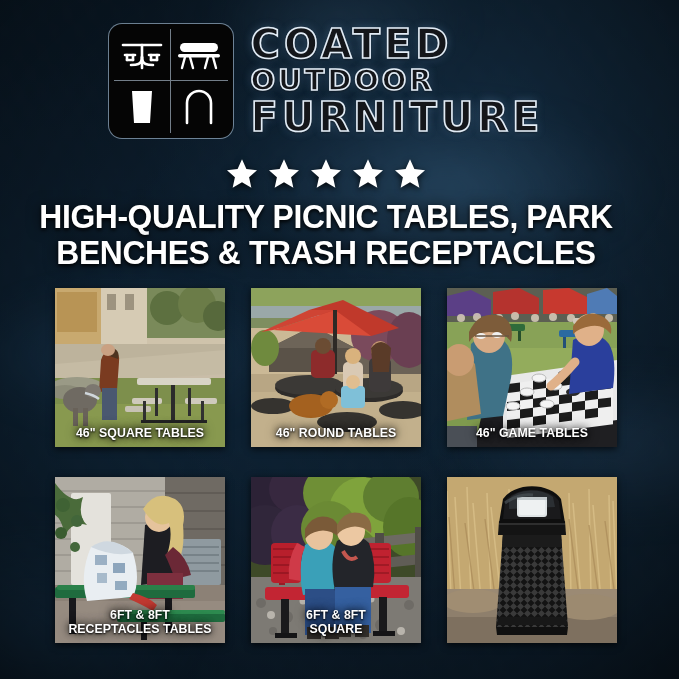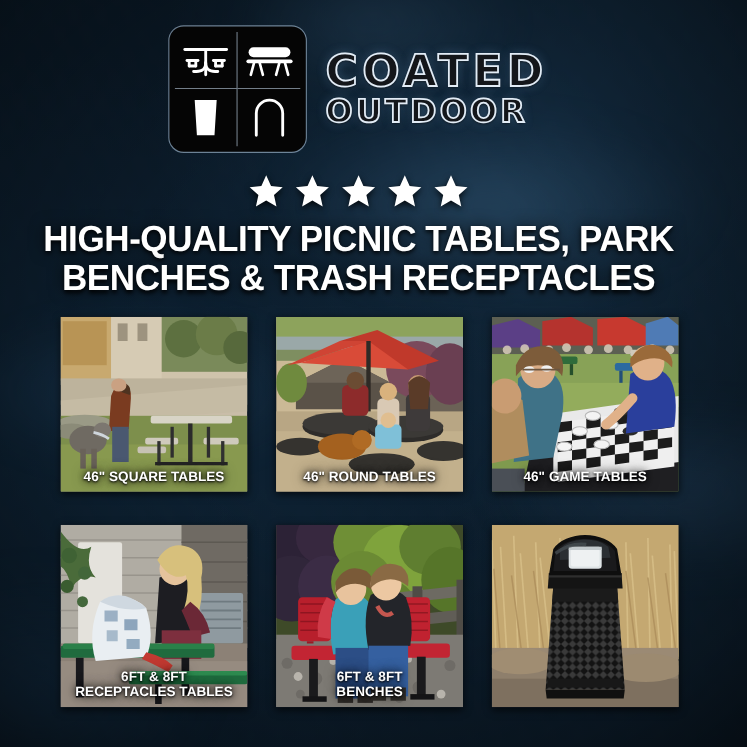--- a/index.html
+++ b/index.html
@@ -237,20 +237,21 @@
             <g fill="none" stroke="#ffffff" stroke-width="2.6" stroke-linecap="round">
               <path d="M10 38 V18 A12 12 0 0 1 34 18 V38"></path>
             </g>
           </svg>
         </div>
       </div>
 
       <div class="logo-words">
         <div class="logo-word w1">COATED</div>
         <div class="logo-word w2">OUTDOOR</div>
+        <div class="logo-word w3">FURNITURE</div>
       </div>
     </div>
 
     <div class="stars">
       <svg class="star" viewBox="0 0 24 24">
           <path fill="currentColor" d="M12 1.6l3.1 6.9 7.5.8-5.6 5 1.6 7.4L12 17.9 5.4 21.7 7 14.3 1.4 9.3l7.5-.8z"></path>
         </svg>
       <svg class="star" viewBox="0 0 24 24">
           <path fill="currentColor" d="M12 1.6l3.1 6.9 7.5.8-5.6 5 1.6 7.4L12 17.9 5.4 21.7 7 14.3 1.4 9.3l7.5-.8z"></path>
         </svg>
@@ -632,21 +633,21 @@
               <path d="M86 48 q10 -18 28 -10 q8 6 6 18 q-10 -8 -20 -6 q-10 2 -14 8 z" fill="#8a6a44"></path>
               <rect x="84" y="110" width="36" height="46" fill="#3560a0"></rect>
               <rect x="86" y="148" width="14" height="12" fill="#33302c"></rect>
               <rect x="104" y="148" width="14" height="12" fill="#33302c"></rect>
               <path d="M92 74 q6 12 14 6" stroke="#c4574f" stroke-width="4" fill="none"></path>
             </g>
           </svg>
         </div>
         <div class="tile-caption">
           <span>6FT &amp; 8FT</span>
-          <span>BENCHES</span>
+          <span>SQUARE</span>
         </div>
       </div>
 
       <div class="tile">
         <div class="tile-photo">
           <svg viewBox="0 0 170 166" preserveAspectRatio="xMidYMid slice">
             <defs>
               <pattern id="mesh6" width="7" height="7" patternUnits="userSpaceOnUse">
                 <rect width="7" height="7" fill="#131313"></rect>
                 <path d="M3.5 0 L7 3.5 L3.5 7 L0 3.5 Z" fill="#3a3a3a"></path>

